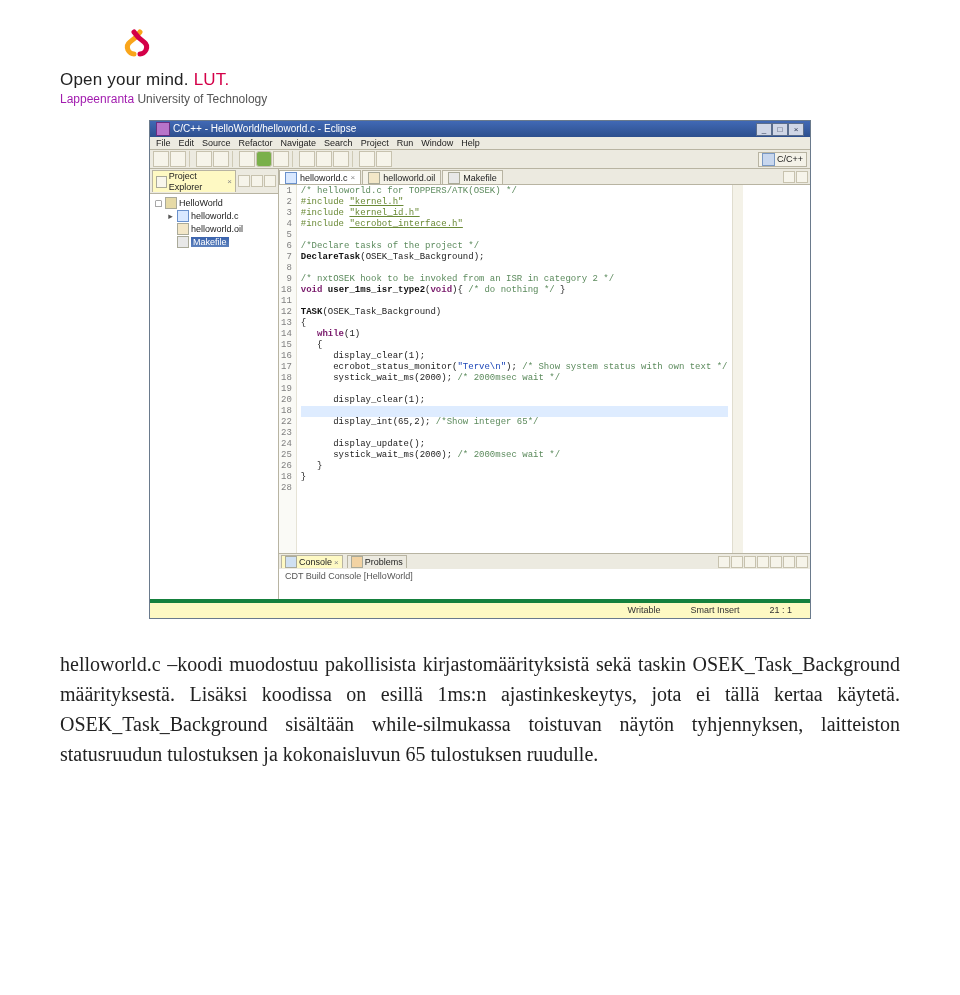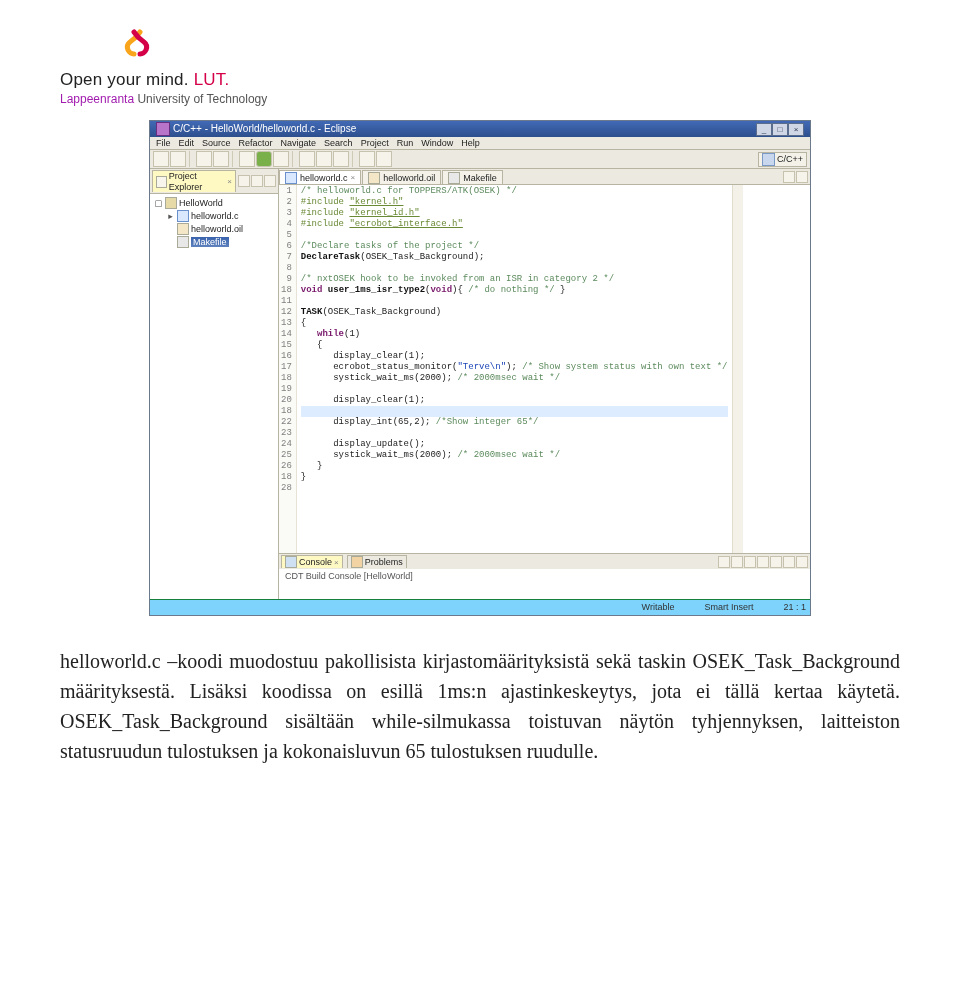--- a/index.html
+++ b/index.html
@@ -91,21 +91,21 @@
   .cm { color:#5b8a5c; }
   .str { color:#1c46b8; }
   .fn { font-weight:700; color:#111; }
   .hl { background:#deecff; }
   .ov { width:10px; background:#f4f2e8; border-left:1px solid #e0ddcf; }
 
   .bottom-pane { border-top:1px solid #b8b4a2; background:#fff; }
   .bpane-tabs { display:flex; align-items:center; background:#eceae0; padding:1px 2px; gap:4px; }
   .bpane-body { padding:2px 6px; color:#555; height:26px; }
 
-  .statusbar { display:flex; background:#7dd3fc; border-top:1px solid #15803d; padding:2px 4px; gap:30px; font-size:9px; color:#333; }
+  .statusbar { display:flex; background:#fef9c3; border-top:4px solid #15803d; padding:2px 18px; gap:30px; font-size:9px; color:#333; }
   .statusbar .sp { flex:1; }
 </style>
 </head>
 <body>
 
 <div class="page">
 
   <div class="logo-block">
     <div class="logo-mark">
       <svg width="34" height="34" viewBox="0 0 34 34">

